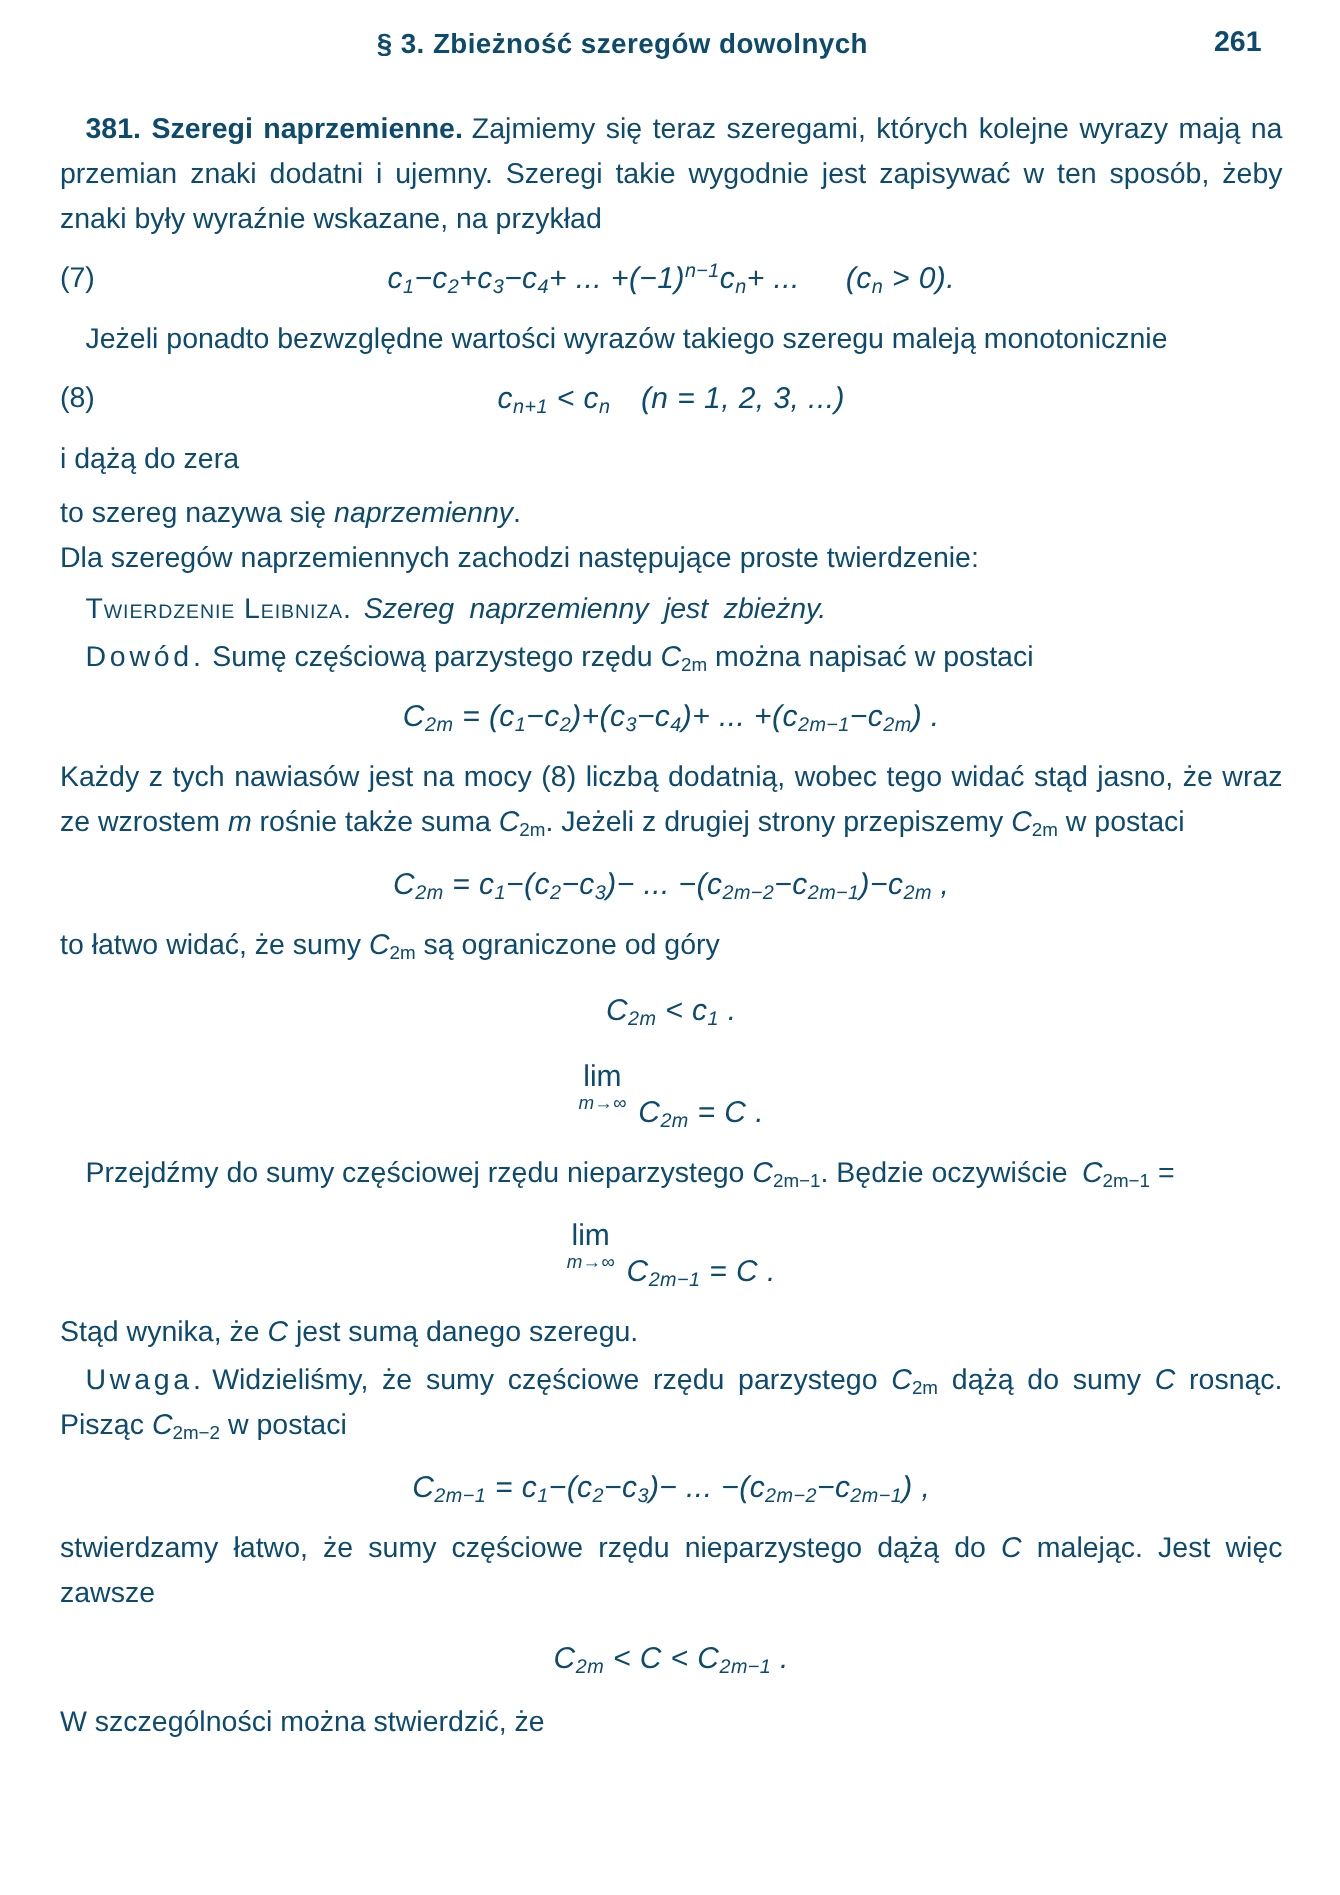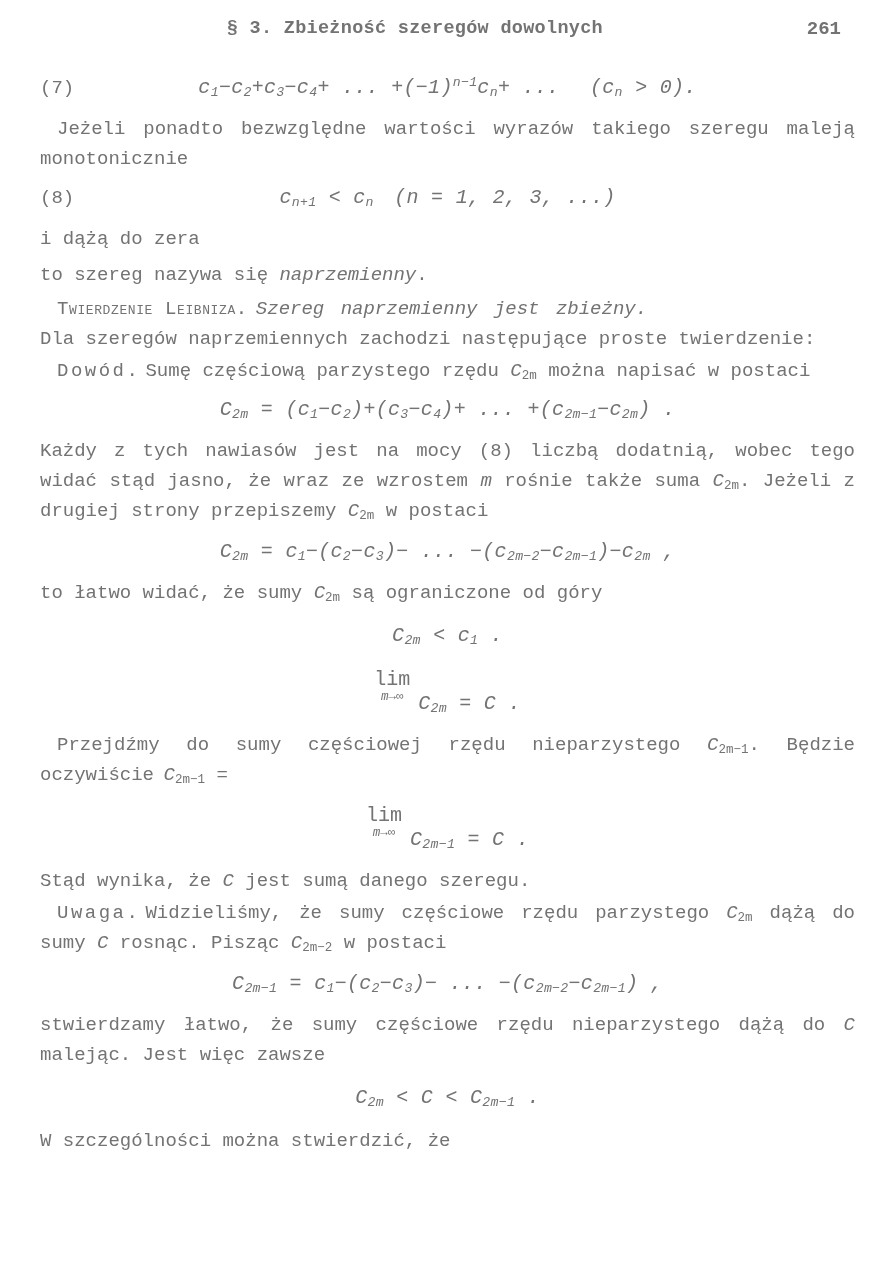--- a/index.html
+++ b/index.html
@@ -1,20 +1,20 @@
 <!DOCTYPE html>
 <html lang="pl"><head>
 <meta charset="utf-8">
 <style>
   html, body { margin: 0; padding: 0; background: #ffffff; }
   .page {
     width: 893px; height: 1263px;
     background: #ffffff;
-    color: #737373;
-    font-family: Liberation Mono, monospace;
+    color: #0c4a6e;
+    font-family: Liberation Sans, sans-serif;
     box-sizing: border-box;
     padding: 16px 38px 0 40px;
     position: relative;
     overflow: hidden;
   }
   
   .page-header {
     position: relative;
     height: 26px;
     font-weight: bold;
@@ -77,41 +77,42 @@
 </head>
 <body>
 
 <div class="page">
 
   <div class="page-header">
     <span class="header-title">§ 3. Zbieżność szeregów dowolnych</span>
     <span class="page-number">261</span>
   </div>
 
+  <p class="para indent"><span class="lead">381. Szeregi naprzemienne.</span><span>Zajmiemy się teraz szeregami, których kolejne wyrazy mają na przemian znaki dodatni i ujemny. Szeregi takie wygodnie jest zapisywać w ten sposób, żeby znaki były wyraźnie wskazane, na przykład</span></p>
 
   <div class="eq-row mt8 mb10">
     <span class="eq-label">(7)</span>
     <span class="eq">c<sub>1</sub>−c<sub>2</sub>+c<sub>3</sub>−c<sub>4</sub>+ ... +(−1)<sup>n−1</sup>c<sub>n</sub>+ ...  (c<sub>n</sub> &gt; 0).</span>
   </div>
 
   <p class="para indent">Jeżeli ponadto bezwzględne wartości wyrazów takiego szeregu maleją monotonicznie</p>
 
   <div class="eq-row mt8 mb10">
     <span class="eq-label">(8)</span>
     <span class="eq">c<sub>n+1</sub> &lt; c<sub>n</sub> (n = 1, 2, 3, ...)</span>
   </div>
 
   <p class="para">i dążą do zera</p>
 
 
   <p class="para mt6">to szereg nazywa się <i>naprzemienny</i>.</p>
 
+  <p class="para">Dla szeregów naprzemiennych zachodzi następujące proste twierdzenie:</p>
+
   <p class="para indent mt4"><span class="sc">Twierdzenie Leibniza.</span><span class="it">Szereg naprzemienny jest zbieżny.</span></p>
-
-  <p class="para">Dla szeregów naprzemiennych zachodzi następujące proste twierdzenie:</p>
 
   <p class="para indent mt2"><span class="spaced">Dowód.</span><span>Sumę częściową parzystego rzędu <i>C</i><sub>2m</sub> można napisać w postaci</span></p>
 
   <div class="eq-row mt8 mb10">
     <span class="eq">C<sub>2m</sub> = (c<sub>1</sub>−c<sub>2</sub>)+(c<sub>3</sub>−c<sub>4</sub>)+ ... +(c<sub>2m−1</sub>−c<sub>2m</sub>) .</span>
   </div>
 
   <p class="para">Każdy z tych nawiasów jest na mocy (8) liczbą dodatnią, wobec tego widać stąd jasno, że wraz ze wzrostem <i>m</i> rośnie także suma <i>C</i><sub>2m</sub>. Jeżeli z drugiej strony przepiszemy <i>C</i><sub>2m</sub> w postaci</p>
 
   <div class="eq-row mt10 mb10">

